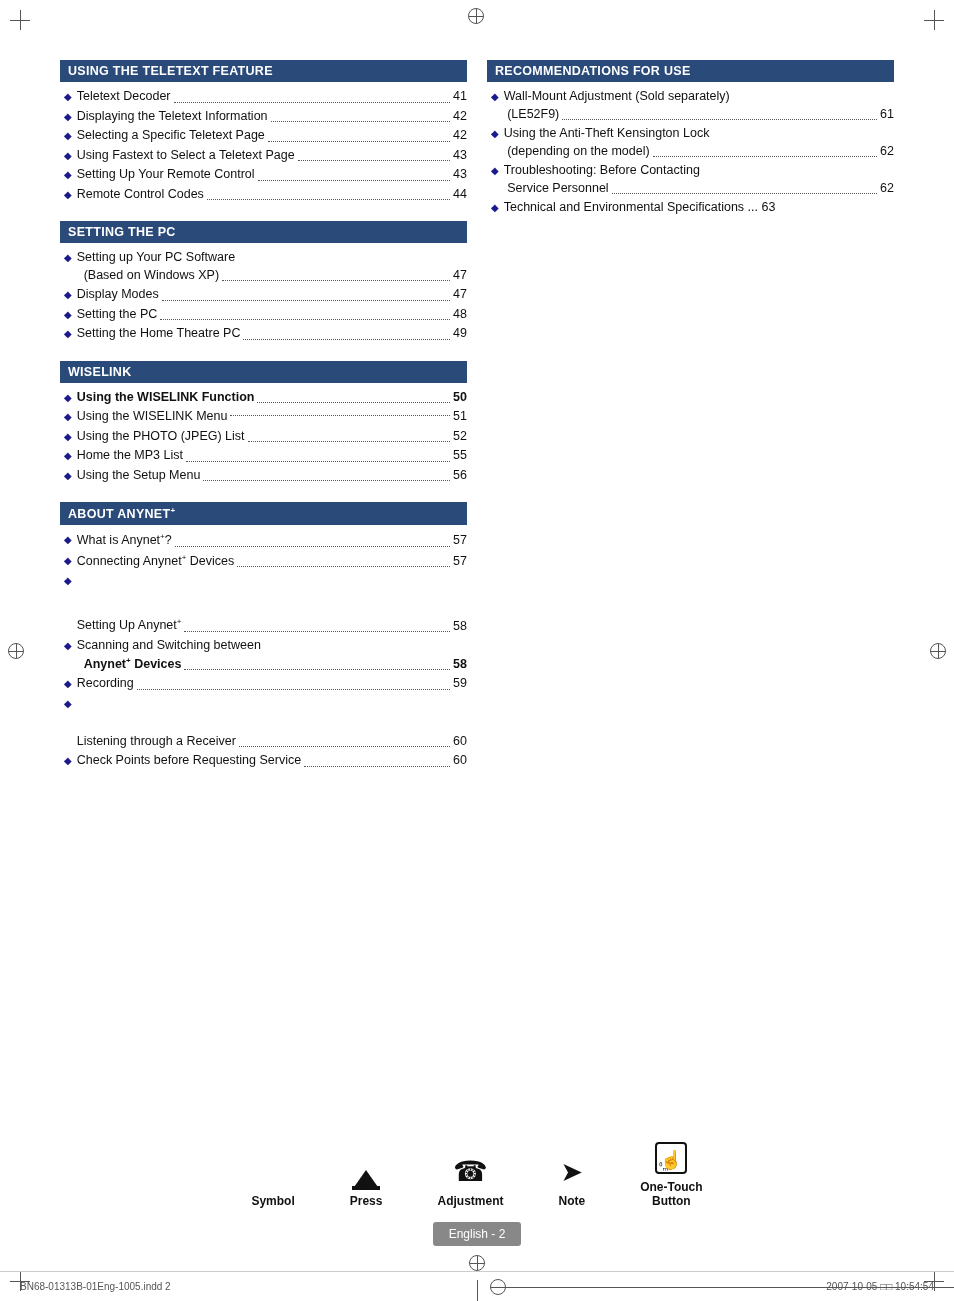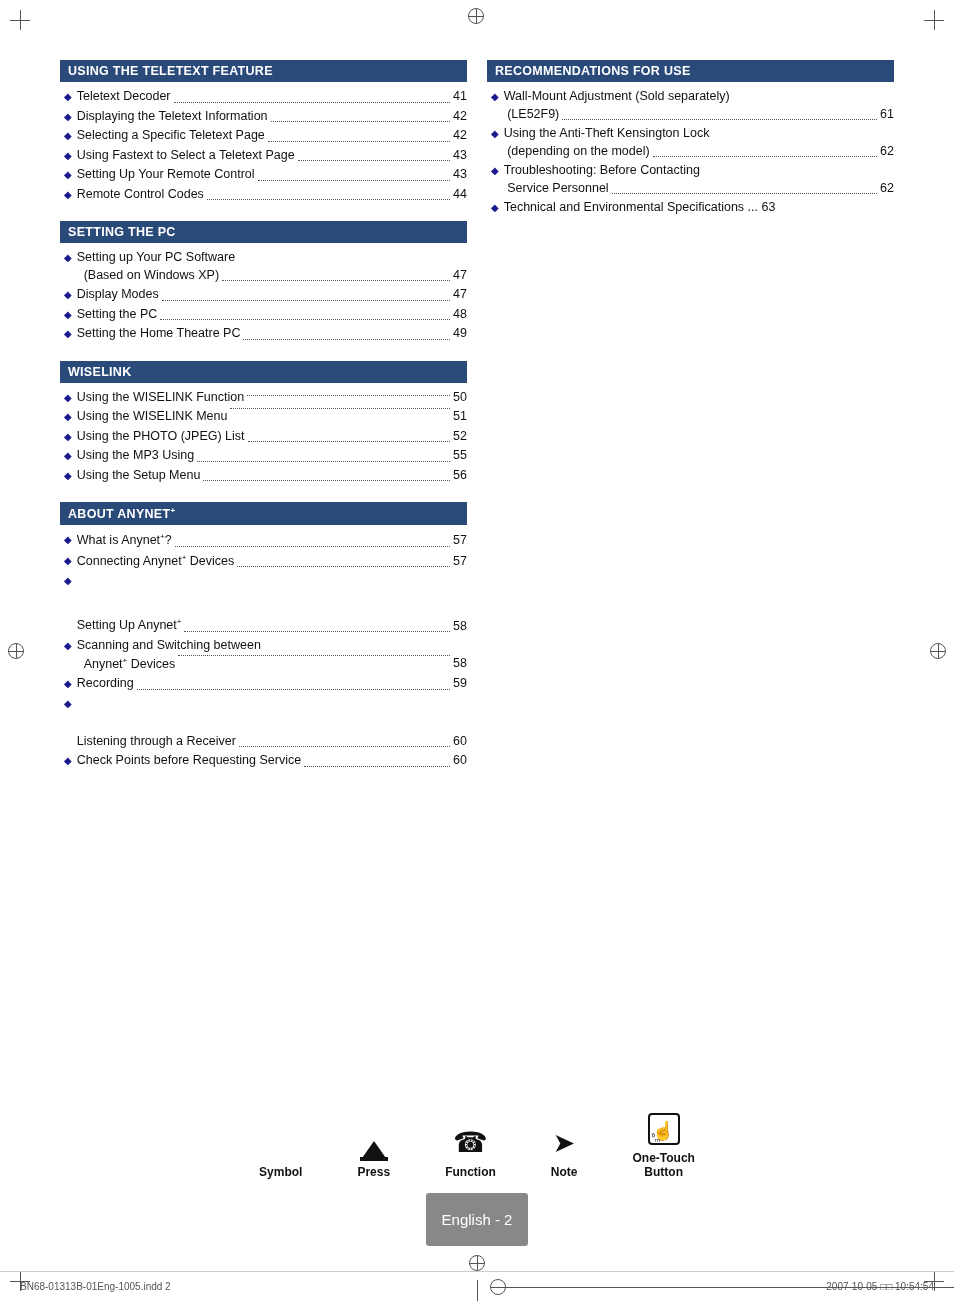--- a/index.html
+++ b/index.html
@@ -139,22 +139,22 @@
       bottom: -20px;
       left: -14px;
       width: 28px;
       height: 4px;
       background: #111;
     }
 
     .english-badge {
       background: #888;
       color: #fff;
-      font-size: 15px;
-      padding: 18px 16px;
+      font-size: 12px;
+      padding: 5px 16px;
       border-radius: 3px;
       margin-top: 8px;
     }
 
     .bottom-bar {
       position: absolute;
       bottom: 0;
       left: 0;
       right: 0;
       height: 30px;
@@ -354,49 +354,49 @@
 
         </div>
       </div>
 
       <div class="section">
         <div class="section-header">WISELINK</div>
         <div class="section-items">
 
           <div class="item">
             <span class="bullet">◆</span>
+            <div style="display:flex;align-items:flex-end;width:100%;font-weight:bold;">
+              <span class="item-label">Using the WISELINK Function</span>
+              <span class="dots"></span>
+              <span class="page-num">50</span>
+            </div>
+          </div>
+
+          <div class="item">
+            <span class="bullet">◆</span>
             <div style="display:flex;align-items:center;width:100%;">
-              <span class="item-label">Using the WISELINK Function</span>
-              <span class="dots"></span>
-              <span class="page-num">50</span>
-            </div>
-          </div>
-
-          <div class="item">
-            <span class="bullet">◆</span>
-            <div style="display:flex;align-items:flex-start;width:100%;">
               <span class="item-label">Using the WISELINK Menu</span>
               <span class="dots"></span>
               <span class="page-num">51</span>
             </div>
           </div>
 
           <div class="item">
             <span class="bullet">◆</span>
             <div style="display:flex;align-items:flex-end;width:100%;">
               <span class="item-label">Using the PHOTO (JPEG) List</span>
               <span class="dots"></span>
               <span class="page-num">52</span>
             </div>
           </div>
 
           <div class="item">
             <span class="bullet">◆</span>
             <div style="display:flex;align-items:flex-end;width:100%;">
-              <span class="item-label">Using the MP3 Using</span>
+              <span class="item-label">Home the MP3 List</span>
               <span class="dots"></span>
               <span class="page-num">55</span>
             </div>
           </div>
 
           <div class="item">
             <span class="bullet">◆</span>
             <div style="display:flex;align-items:flex-end;width:100%;">
               <span class="item-label">Using the Setup Menu</span>
               <span class="dots"></span>
@@ -437,21 +437,21 @@
               <span class="page-num">58</span>
             </div>
           </div>
 
           <div class="item">
             <span class="bullet">◆</span>
             <div style="width:100%;">
               <div>
                 <span class="item-label">Scanning and Switching between</span>
               </div>
-              <div style="display:flex;align-items:flex-start;">
+              <div style="display:flex;align-items:flex-end;font-weight:bold;">
                 <span class="item-label">&nbsp;&nbsp;Anynet<sup>+</sup> Devices</span>
                 <span class="dots"></span>
                 <span class="page-num">58</span>
               </div>
             </div>
           </div>
 
           <div class="item">
             <span class="bullet">◆</span>
             <div style="display:flex;align-items:flex-end;width:100%;">
@@ -561,21 +561,21 @@
         <div style="height:36px;display:flex;flex-direction:column;align-items:center;justify-content:flex-end;">
           <div class="triangle-icon"></div>
         </div>
         <span class="symbol-label">Press</span>
       </div>
 
       <div class="symbol-item">
         <div style="height:36px;display:flex;align-items:center;justify-content:center;">
           <span style="font-size:28px;line-height:1;">☎</span>
         </div>
-        <span class="symbol-label">Function</span>
+        <span class="symbol-label">Adjustment</span>
       </div>
 
       <div class="symbol-item">
         <div style="height:36px;display:flex;align-items:center;justify-content:center;">
           <span style="font-size:24px;font-weight:bold;line-height:1;">➤</span>
         </div>
         <span class="symbol-label">Note</span>
       </div>
 
       <div class="symbol-item">

